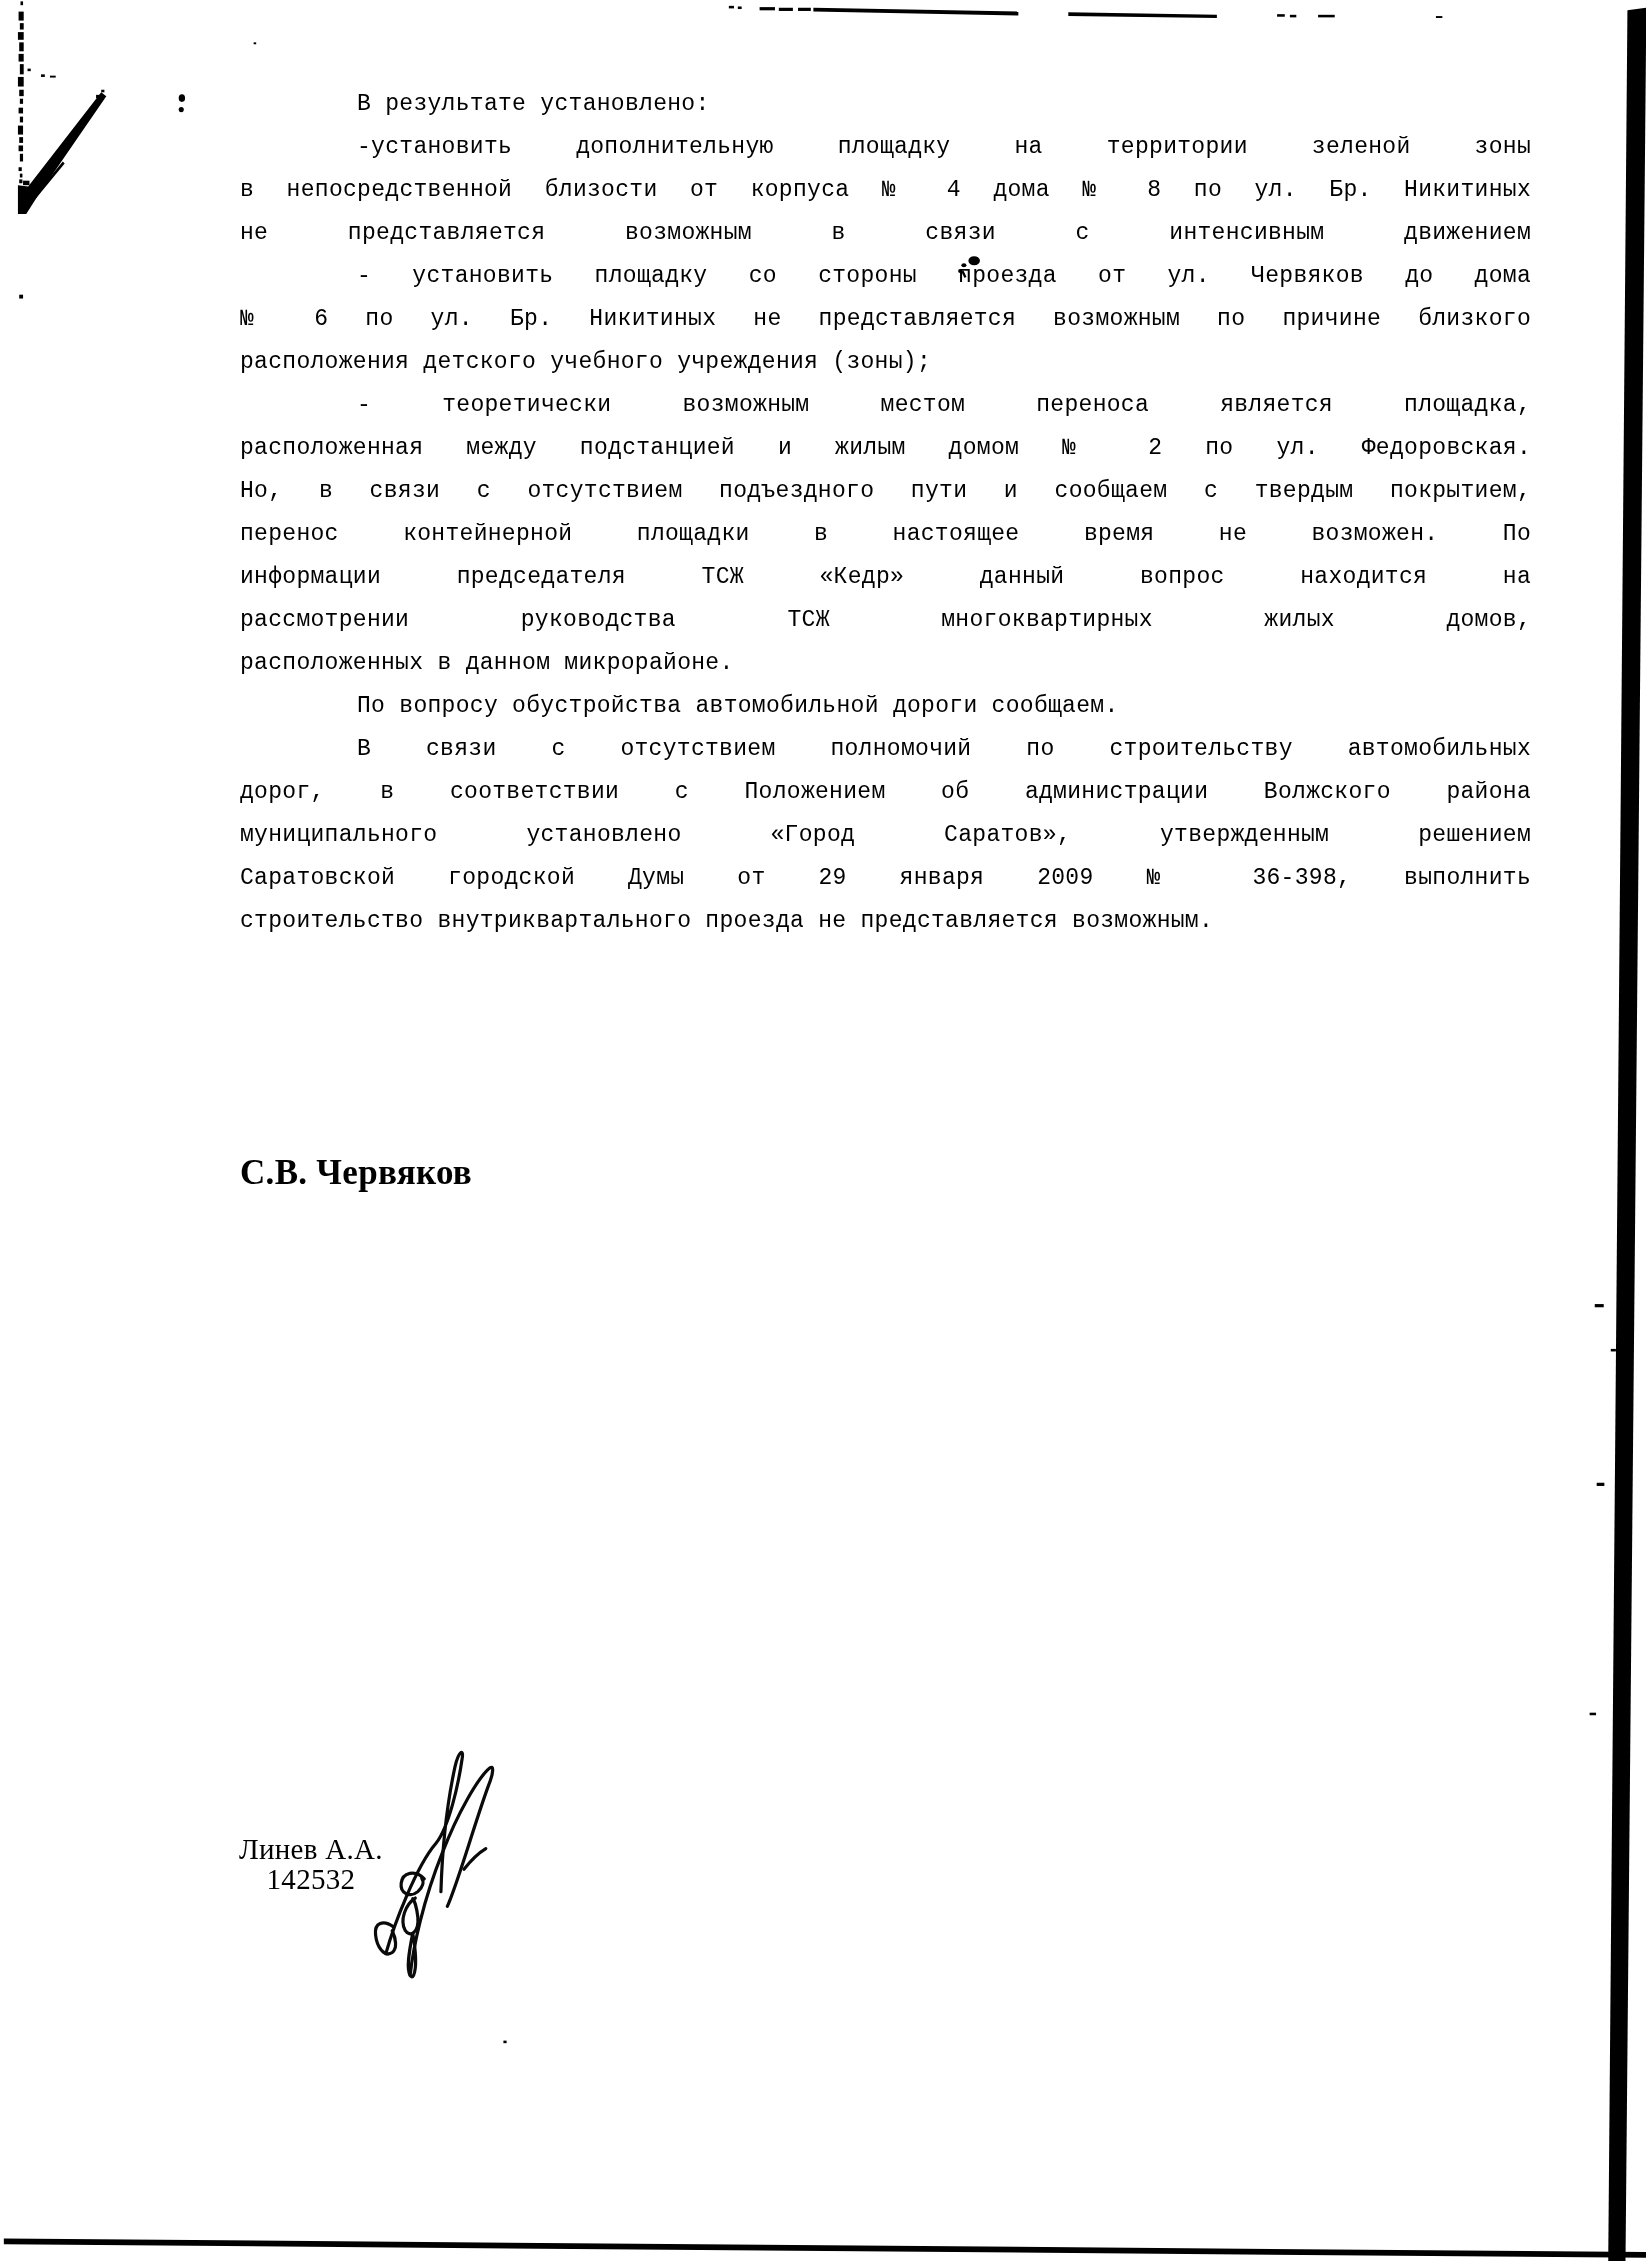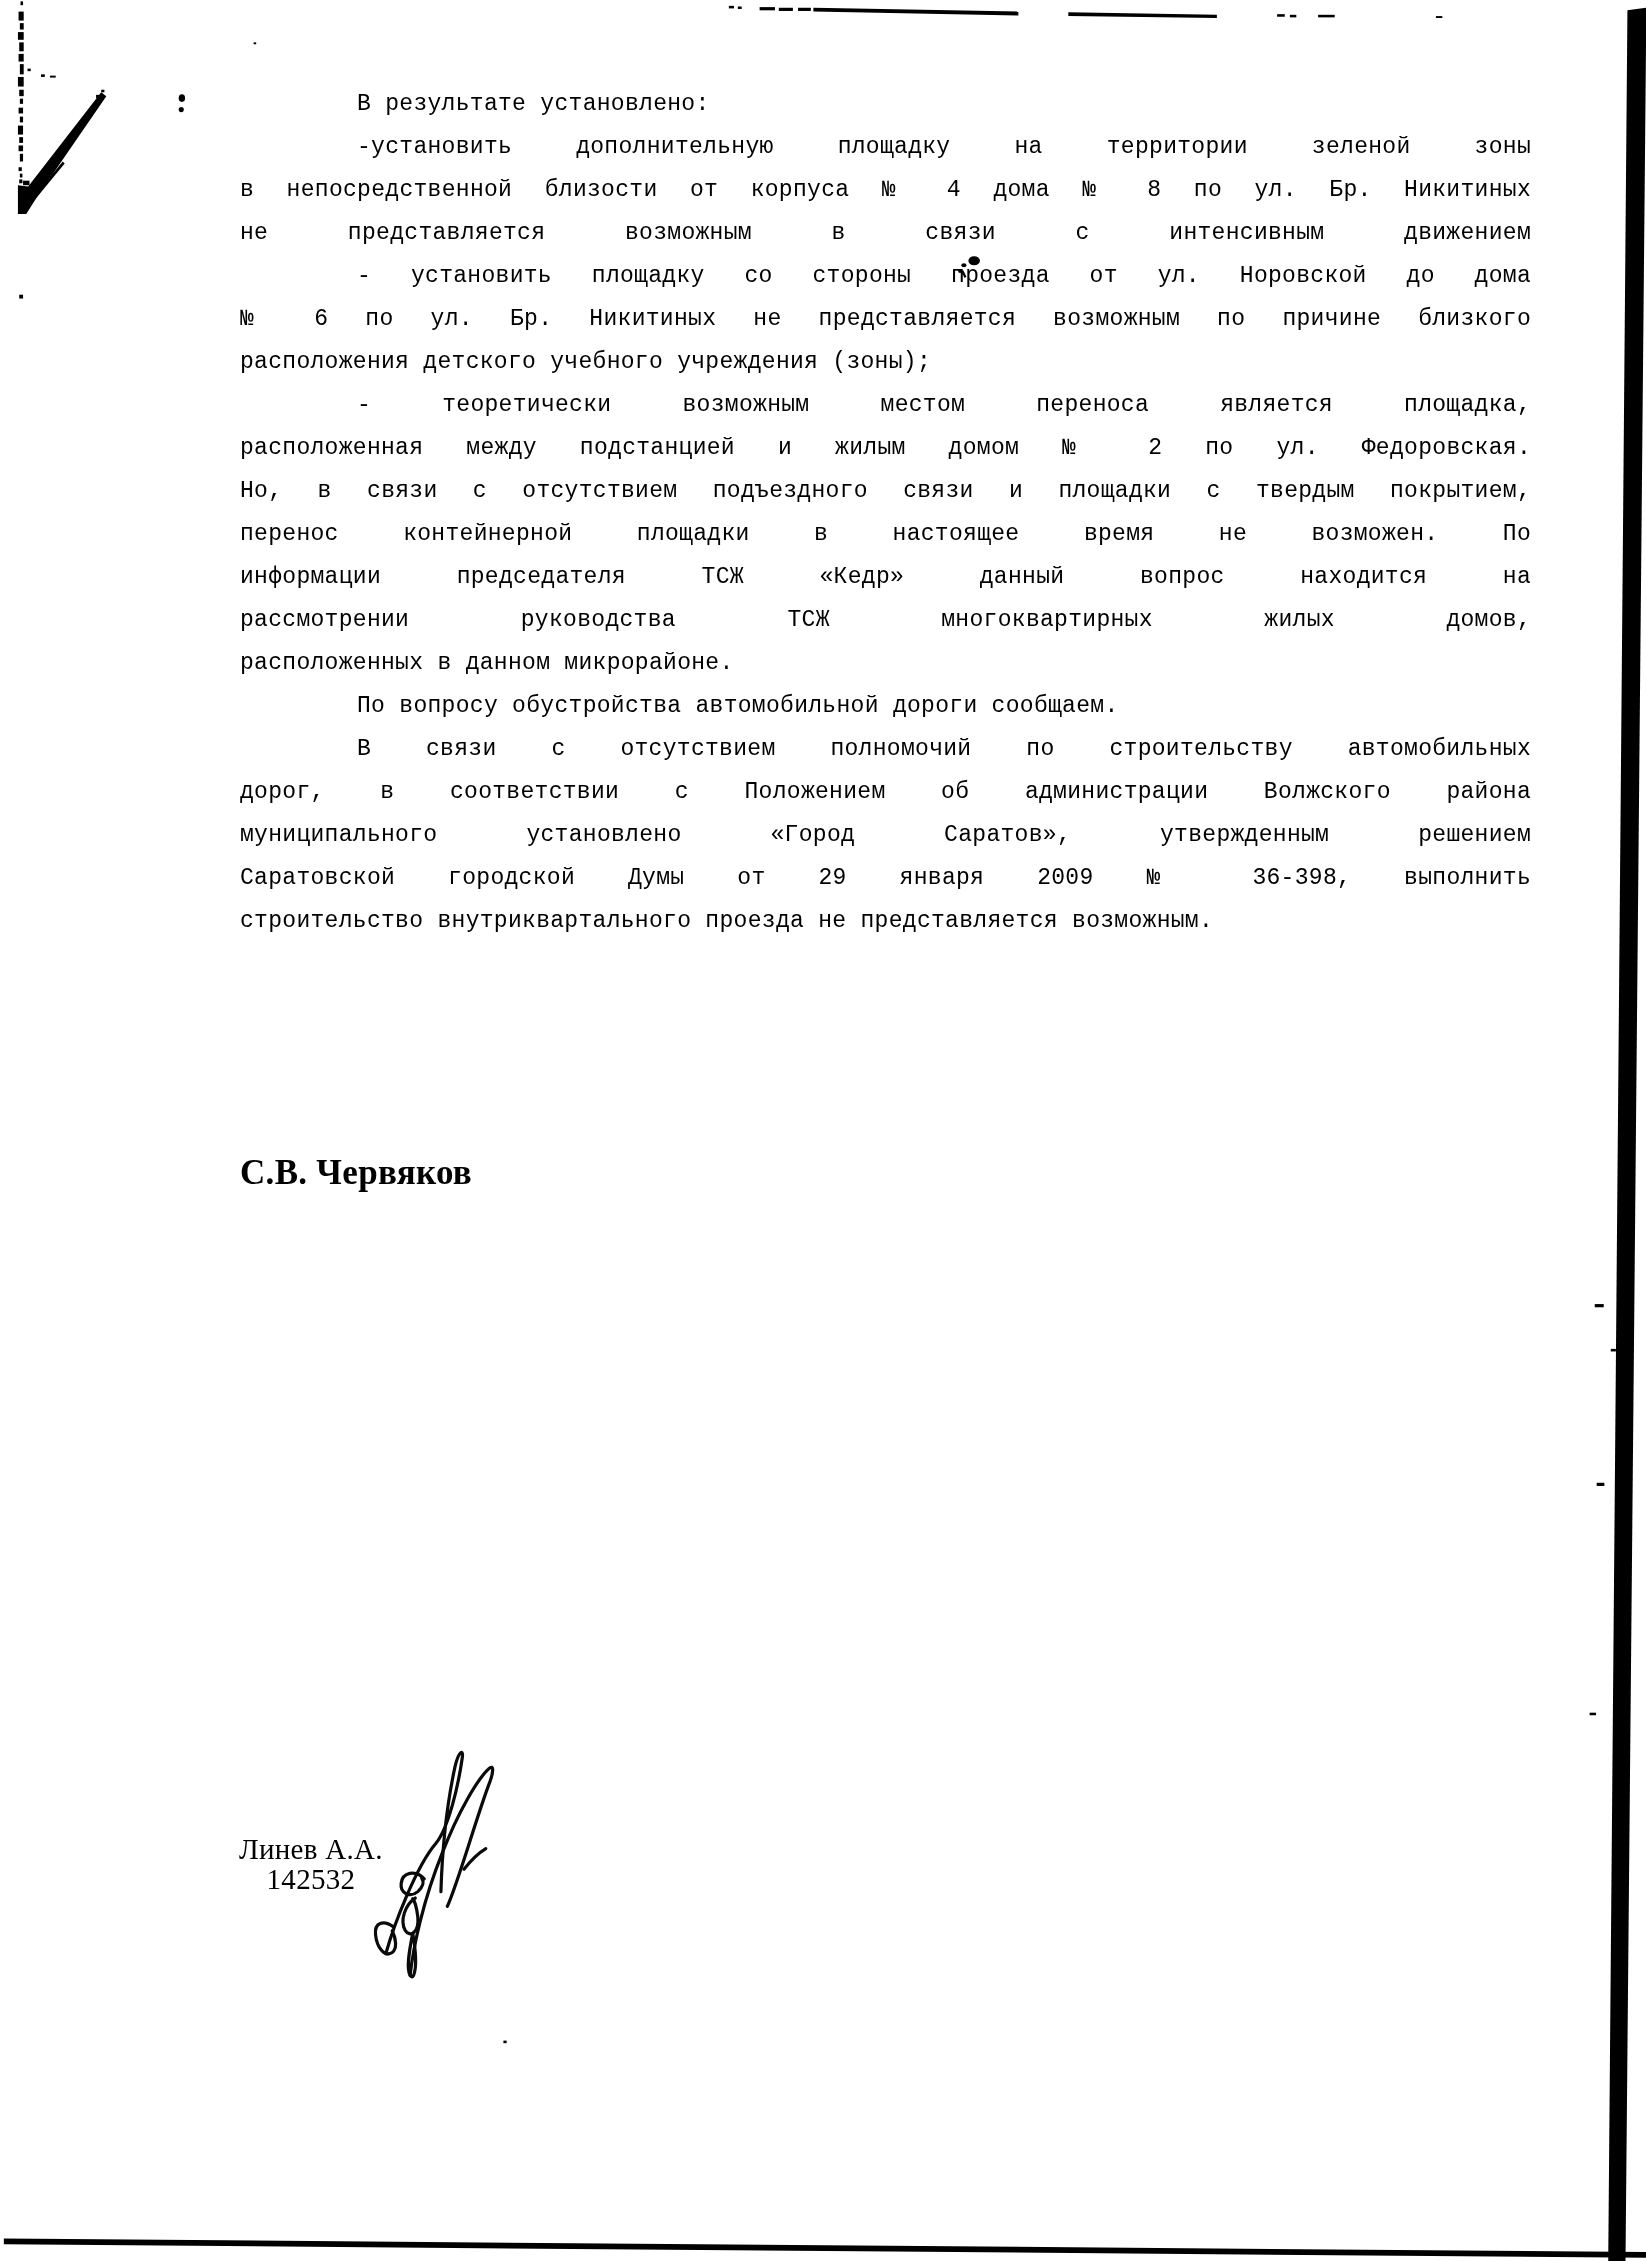--- a/index.html
+++ b/index.html
@@ -118,26 +118,26 @@
       <rect x="2482" y="2674" width="10" height="4"></rect>
       <rect x="786" y="3186" width="5" height="4"></rect>
     </g>
   </svg>
 
   <div class="body-text" id="body-text">
       <div class="line indent">В результате установлено:</div>
       <div class="line indent just">-установить дополнительную площадку на территории зеленой зоны</div>
       <div class="line just">в непосредственной близости от корпуса № 4 дома № 8 по ул. Бр. Никитиных</div>
       <div class="line just">не представляется возможным в связи с интенсивным движением</div>
-      <div class="line indent just">- установить площадку со стороны проезда от ул. Норовской до дома</div>
+      <div class="line indent just">- установить площадку со стороны проезда от ул. Червяков до дома</div>
       <div class="line just">№ 6 по ул. Бр. Никитиных не представляется возможным по причине близкого</div>
       <div class="line">расположения детского учебного учреждения (зоны);</div>
       <div class="line indent just">- теоретически возможным местом переноса является площадка,</div>
       <div class="line just">расположенная между подстанцией и жилым домом № 2 по ул. Федоровская.</div>
-      <div class="line just">Но, в связи с отсутствием подъездного связи и площадки с твердым покрытием,</div>
+      <div class="line just">Но, в связи с отсутствием подъездного пути и сообщаем с твердым покрытием,</div>
       <div class="line just">перенос контейнерной площадки в настоящее время не возможен. По</div>
       <div class="line just">информации председателя ТСЖ «Кедр» данный вопрос находится на</div>
       <div class="line just">рассмотрении руководства ТСЖ многоквартирных жилых домов,</div>
       <div class="line">расположенных в данном микрорайоне.</div>
       <div class="line indent">По вопросу обустройства автомобильной дороги сообщаем.</div>
       <div class="line indent just">В связи с отсутствием полномочий по строительству автомобильных</div>
       <div class="line just">дорог, в соответствии с Положением об администрации Волжского района</div>
       <div class="line just">муниципального установлено «Город Саратов», утвержденным решением</div>
       <div class="line just">Саратовской городской Думы от 29 января 2009 № 36-398, выполнить</div>
       <div class="line">строительство внутриквартального проезда не представляется возможным.</div>

